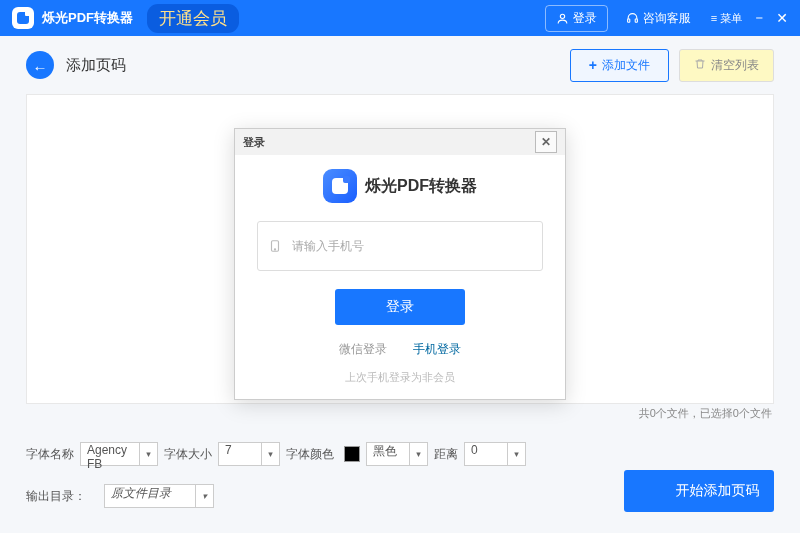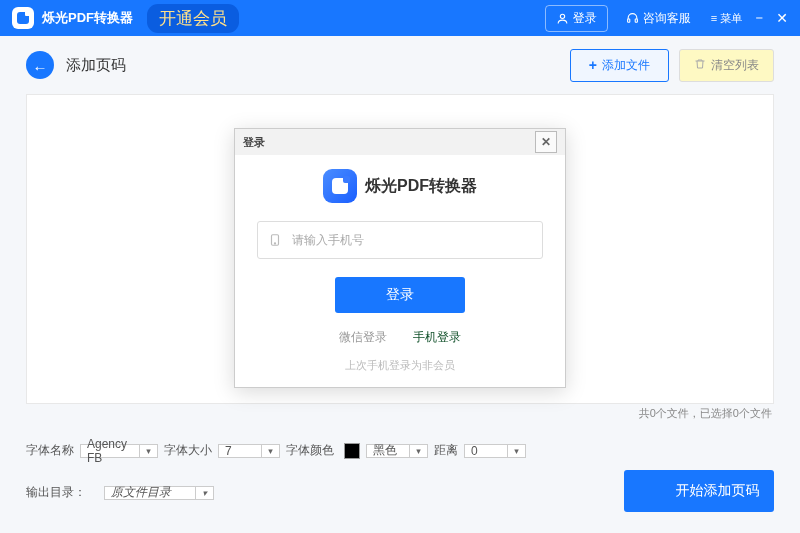--- a/index.html
+++ b/index.html
@@ -21,49 +21,49 @@
     .back-btn { width: 28px; height: 28px; border-radius: 50%; background: #1877ff; color: #fff; display: flex; align-items: center; justify-content: center; margin-right: 12px; cursor: pointer; font-size: 15px; }
     .page-title { font-size: 15px; color: #333; font-weight: 500; }
     .hdr-spacer { flex: 1; }
     .add-file-btn { border: 1px solid #1877ff; color: #1877ff; background: #f0f6ff; padding: 7px 18px; border-radius: 3px; font-size: 12px; display: flex; align-items: center; gap: 5px; cursor: pointer; margin-right: 10px; }
     .clear-btn { border: 1px solid #ddd; color: #888; background: #fef9c3; padding: 7px 14px; border-radius: 3px; font-size: 12px; display: flex; align-items: center; gap: 5px; cursor: pointer; }
     
     .canvas { margin: 0 26px; height: 310px; background: #fff; border: 1px solid #e8e8e8; position: relative; }
     .status-text { position: absolute; right: 28px; top: 406px; font-size: 11px; color: #888; }
     
     .controls-row { position: absolute; left: 26px; top: 442px; display: flex; align-items: center; gap: 6px; font-size: 12px; color: #555; }
-    .sel { border: 1px solid #ccc; background: #fff; height: 14px; display: inline-flex; align-items: center; padding: 0 6px; font-size: 12px; position: relative; }
+    .sel { border: 1px solid #ccc; background: #fff; height: 24px; display: inline-flex; align-items: flex-start; padding: 0 6px; font-size: 12px; position: relative; }
     .sel .drop { position: absolute; right: 0; top: 0; width: 18px; height: 100%; border-left: 1px solid #ccc; display: flex; align-items: center; justify-content: center; font-size: 9px; color: #666; }
     .w70 { width: 78px; padding-right: 22px; }
     .w55 { width: 62px; padding-right: 22px; }
     .color-sw { width: 16px; height: 16px; background: #000; border: 1px solid #999; margin-left: 4px; }
     
     .output-row { position: absolute; left: 26px; top: 484px; display: flex; align-items: center; gap: 18px; font-size: 12px; color: #555; }
     .w100 { width: 110px; padding-right: 18px; font-style: italic; }
     
     .start-btn { position: absolute; right: 26px; top: 470px; width: 150px; height: 42px; background: #1877ff; color: #fff; border-radius: 3px; display: flex; align-items: center; justify-content: center; font-size: 14px; cursor: pointer; padding-left: 37px; }
     
     .modal { position: absolute; left: 234px; top: 128px; width: 332px; background: #fff; border: 1px solid #ccc; box-shadow: 0 4px 20px rgba(0,0,0,0.15); }
     .modal-hdr { height: 26px; background: #f2f2f2; display: flex; align-items: center; padding: 0 8px; font-size: 11px; color: #444; font-weight: bold; }
     .modal-close { width: 22px; height: 22px; border: 1px solid #bbb; display: flex; align-items: center; justify-content: center; font-size: 12px; color: #666; cursor: pointer; background: #fafafa; }
     .modal-body { padding: 14px 22px 14px; text-align: center; }
     .brand { display: flex; align-items: center; justify-content: center; gap: 8px; margin-bottom: 18px; }
     .brand-logo { width: 34px; height: 34px; background: linear-gradient(135deg,#4a8dff,#1a5fff); border-radius: 9px; display: flex; align-items: center; justify-content: center; }
     .brand-logo-inner { width: 16px; height: 16px; background: #fff; border-radius: 4px; position: relative; }
     .brand-logo-inner::after { content: ''; position: absolute; right: -2px; top: -2px; width: 7px; height: 7px; background: #3a7bff; border-radius: 2px; }
     .brand-text { font-size: 16px; font-weight: bold; color: #333; }
-    .inp-row { border: 1px solid #ddd; border-radius: 3px; height: 38px; display: flex; align-items: center; padding: 0 10px; margin-bottom: 14px; font-size: 12px; color: #aaa; }
+    .inp-row { border: 1px solid #ddd; border-radius: 3px; height: 50px; display: flex; align-items: center; padding: 0 10px; margin-bottom: 14px; font-size: 12px; color: #aaa; }
     .inp-icon { width: 16px; margin-right: 8px; color: #bbb; display: flex; }
     .inp-text { flex: 1; text-align: left; }
     .inp-divider { width: 1px; height: 18px; background: #ddd; margin: 0 10px; }
     .get-code { color: #333; font-size: 12px; font-weight: bold; cursor: pointer; }
     .login-btn { width: 130px; height: 36px; background: #1877ff; color: #fff; border-radius: 3px; display: flex; align-items: center; justify-content: center; margin: 18px auto 16px; font-size: 14px; cursor: pointer; }
     .login-tabs { display: flex; justify-content: center; gap: 26px; font-size: 12px; margin-bottom: 12px; }
     .login-tab { color: #999; cursor: pointer; }
-    .login-tab.active { color: #14532d; }
+    .login-tab.active { color: #0369a1; }
     .last-note { font-size: 11px; color: #bbb; }
   </style>
 </head>
 <body>
 
 <div class="titlebar">
   <div class="logo-box">
       <div class="logo-inner"></div>
     </div>
   <div class="app-name">烁光PDF转换器</div>

